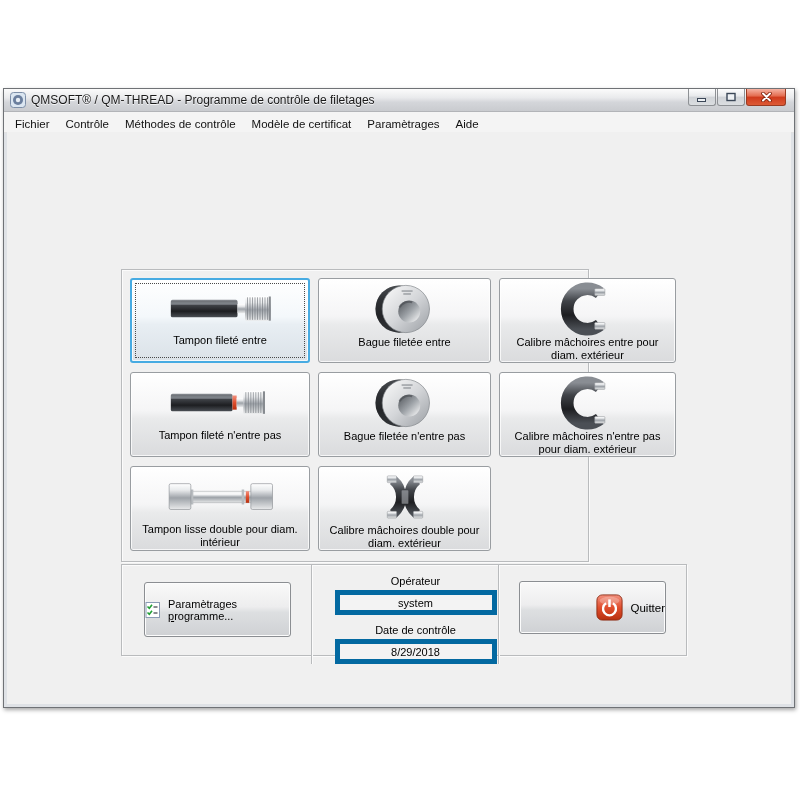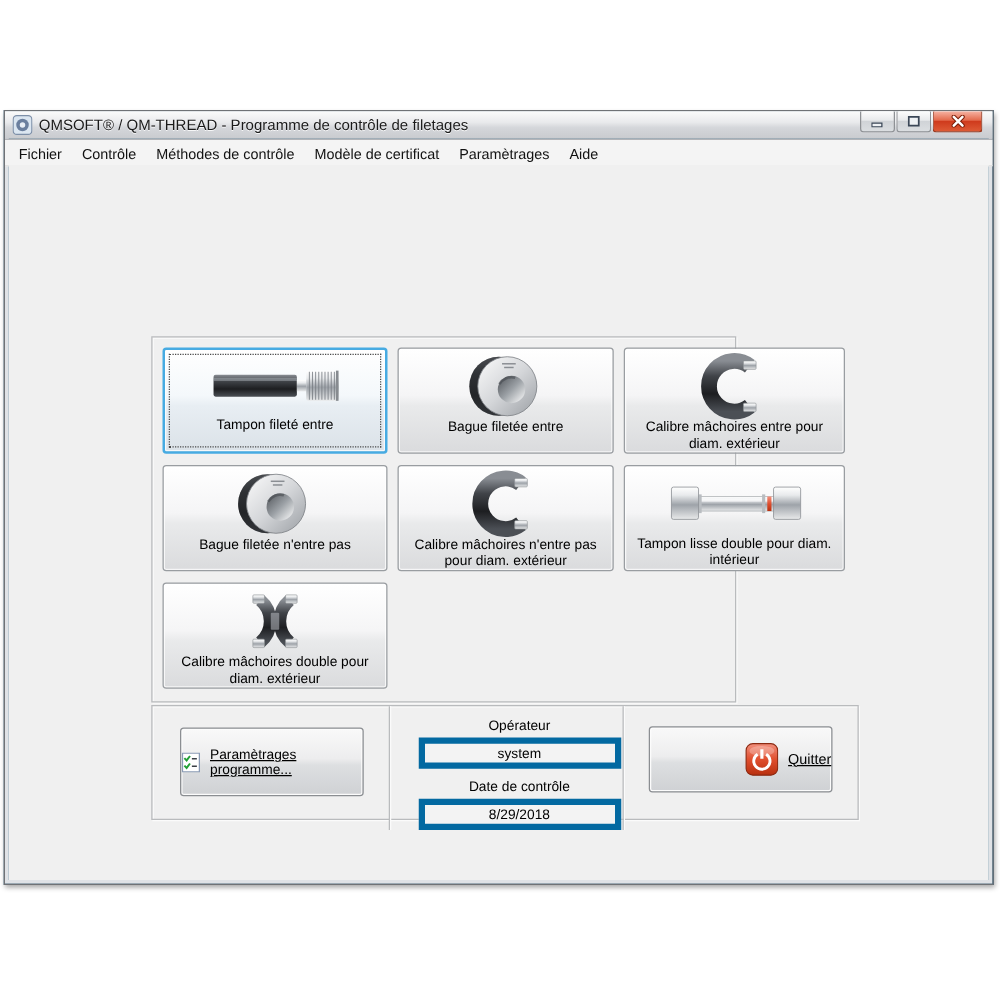--- a/index.html
+++ b/index.html
@@ -67,21 +67,21 @@
   
   .footer-group{left:114px;top:432px;width:566px;height:92px;
     display:grid;grid-template-columns:189px 187px 188px;}
   .footer-cell{position:relative;box-sizing:border-box;padding-left:21px;}
   .footer-cell + .footer-cell{border-left:1px solid #b9bbbd;box-shadow:inset 1px 0 0 #fbfbfb;}
   .w7btn{
     position:absolute;border:1px solid #8b8e92;border-radius:3px;box-sizing:border-box;
     background:linear-gradient(#f9f9f9,#ededee 45%,#dddfe1 55%,#cfd1d4);
     box-shadow:inset 0 0 0 1px #fcfcfc;
     display:flex;align-items:center;justify-content:center;gap:7px;
-    font-size:11px;color:#000;cursor:default;text-decoration:underline;
+    font-size:11px;color:#000;cursor:default;
   }
   .settings-btn{left:22px;top:17px;width:147px;height:55px;}
   .quit-btn{left:20px;top:16px;width:147px;height:53px;font-size:11.5px;justify-content:flex-end;}
   .mid-cell{display:flex;flex-direction:column;align-items:center;padding-top:8px;}
   .field-label{font-size:11px;color:#000;margin-top:2px;}
   .field{
     width:152px;height:15px;margin-top:3px;background:#f3f3f3;
     border:5px solid #0369a1;box-sizing:content-box;
     display:flex;align-items:center;justify-content:center;font-size:11px;color:#000;
   }
@@ -279,20 +279,28 @@
 
       <div class="gcell">
         <span class="gimg">
           <svg width="56" height="54" viewBox="0 0 66 64">
               <use href="#sym-snap"></use>
             </svg>
         </span>
         <span class="gcap">Calibre mâchoires entre pour diam. extérieur</span>
       </div>
 
+      <div class="gcell">
+        <span class="gimg">
+          <svg width="140" height="40" viewBox="0 0 150 48">
+              <use href="#sym-plug-nogo"></use>
+            </svg>
+        </span>
+        <span class="gcap">Tampon fileté n'entre pas</span>
+      </div>
 
       <div class="gcell">
         <span class="gimg">
           <svg width="76" height="54" viewBox="0 0 90 64">
               <use href="#sym-ring"></use>
             </svg>
         </span>
         <span class="gcap">Bague filetée n'entre pas</span>
       </div>
 

